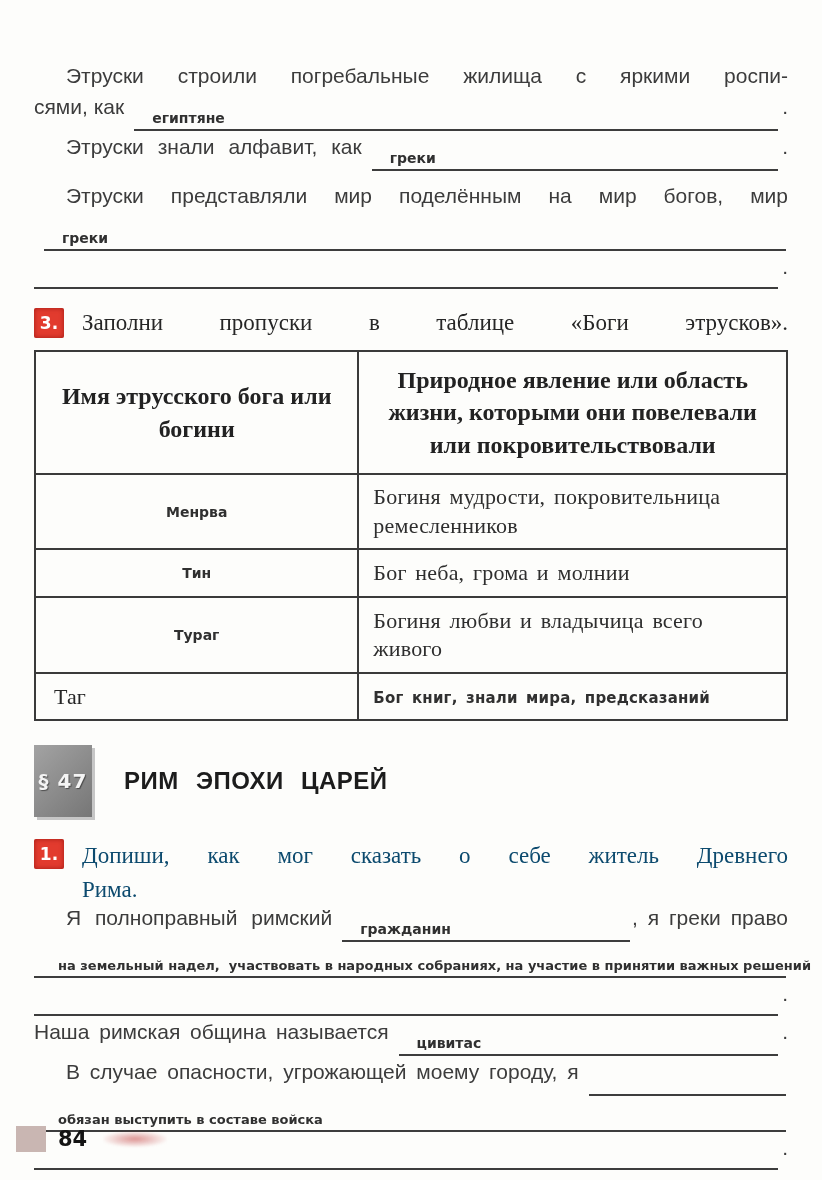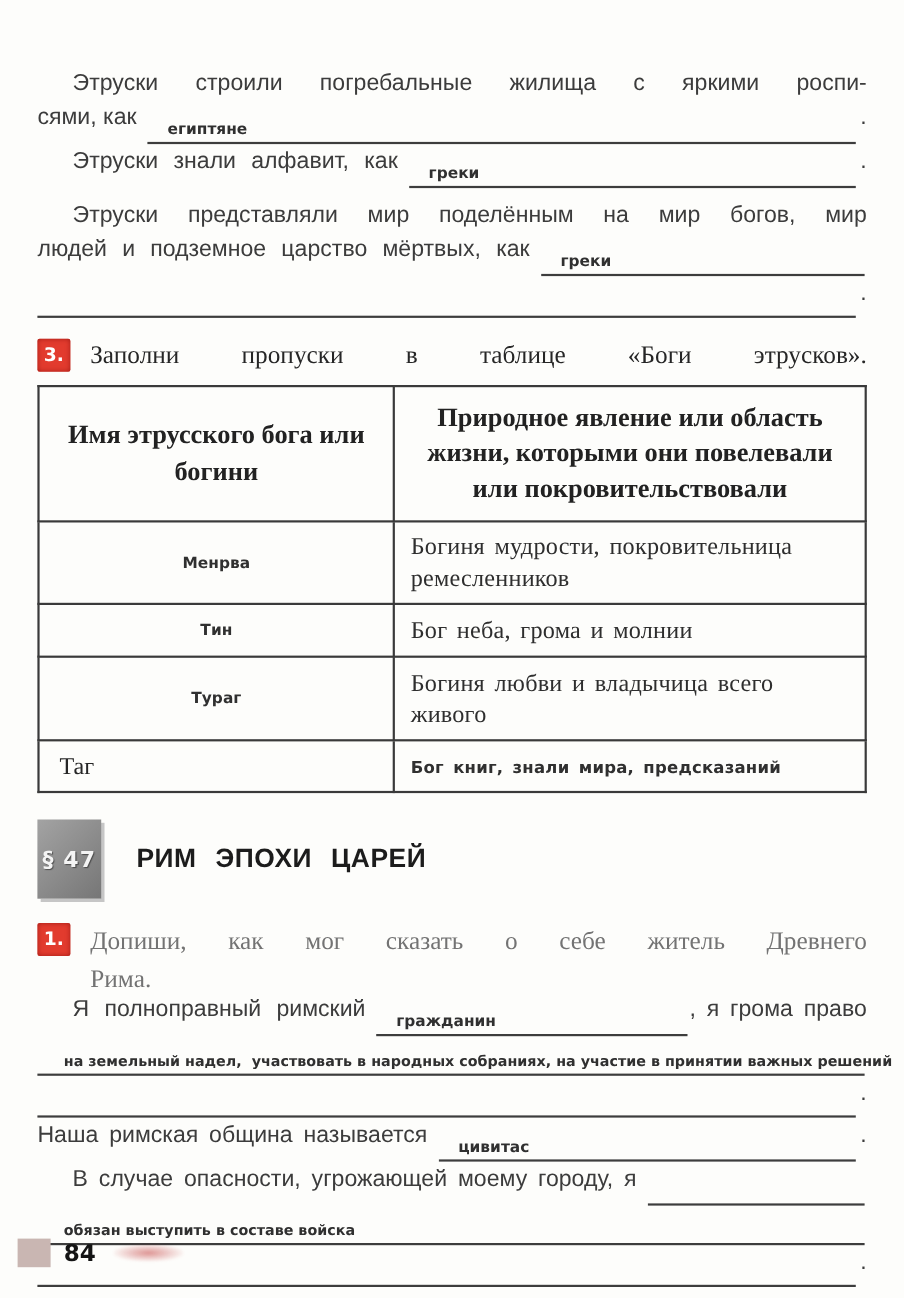--- a/index.html
+++ b/index.html
@@ -84,21 +84,21 @@
   }
   .section-title {
     margin-left:32px; font-size:24px; font-weight:700; color:#1c1c1c;
     letter-spacing:.5px; word-spacing:10px;
   }
 
   
   .task1-head { display:flex; align-items:flex-start; margin-top:22px; }
   .task1-text {
     flex:1; margin-left:18px;
-    font-family:"Liberation Serif", serif; font-size:23px; color:#737373; line-height:34px;
+    font-family:"Liberation Serif", serif; font-size:23px; color:#0c4a6e; line-height:34px;
   }
   .jlast { text-align:justify; text-align-last:justify; }
 
   .fline.short { height:36px; }
   .fline.rule { height:38px; }
 
   
   .footer { position:absolute; left:16px; bottom:28px; display:flex; align-items:center; }
   .edge-tab { width:30px; height:26px; background:#c9b6b2; }
   .page-num { margin-left:12px; font-family:"DejaVu Sans", sans-serif; font-weight:700; font-size:21px; color:#141414; }
@@ -128,21 +128,20 @@
       <span class="txt ws2">Этруски знали алфавит, как</span>
       <span class="blank">
           <span class="hw">греки</span>
         </span>
       <span class="dot txt">.</span>
     </div>
 
     <div class="jline indent">Этруски представляли мир поделённым на мир богов, мир</div>
 
     <div class="fline">
-      <span class="txt ws2">людей и подземное царство мёртвых, как</span>
       <span class="blank">
           <span class="hw">греки</span>
         </span>
     </div>
 
     <div class="fline rule">
       <span class="blank nofirst"></span>
       <span class="dot txt">.</span>
     </div>
 
@@ -191,21 +190,21 @@
         <div class="jlast">Допиши, как мог сказать о себе житель Древнего</div>
         <div>Рима.</div>
       </div>
     </div>
 
     <div class="fline ind">
       <span class="txt ws2">Я полноправный римский</span>
       <span class="blank">
           <span class="hw">гражданин</span>
         </span>
-      <span class="txt ws1">, я грома право</span>
+      <span class="txt ws1">, я греки право</span>
     </div>
 
     <div class="fline short">
       <span class="blank nofirst">
           <span class="hw small">на земельный надел,  участвовать в народных собраниях, на участие в принятии важных решений</span>
         </span>
     </div>
 
     <div class="fline rule">
       <span class="blank nofirst"></span>

